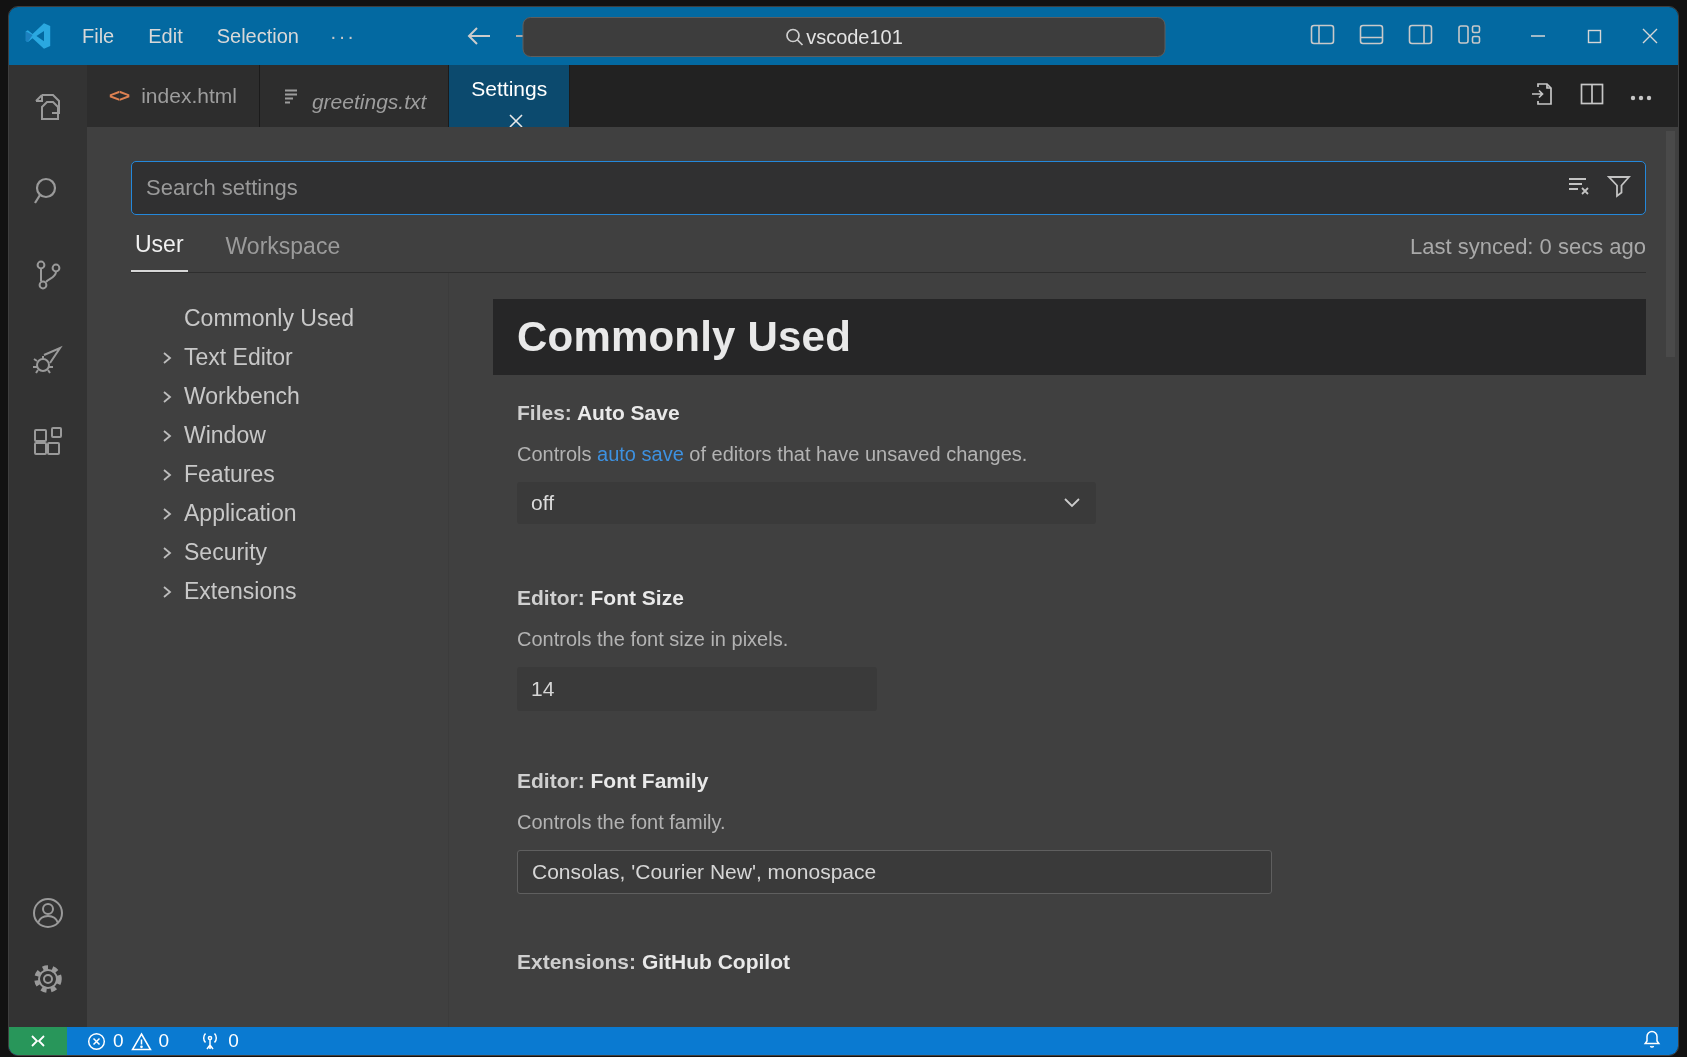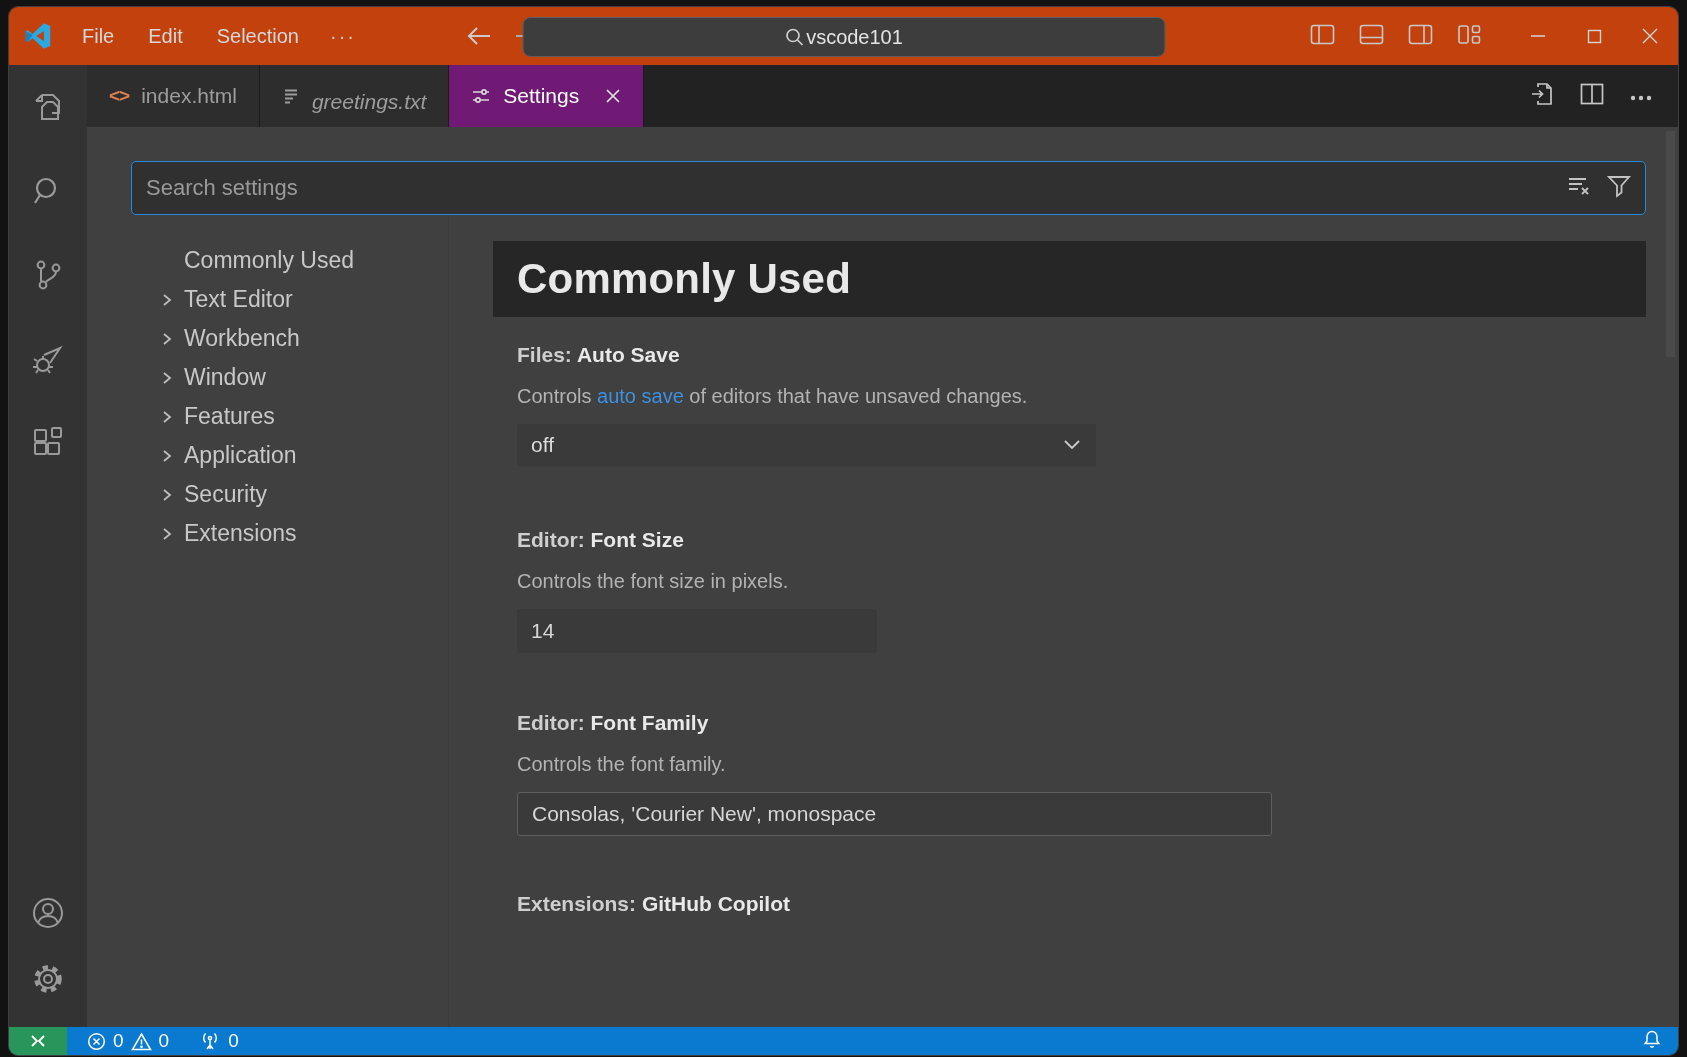--- a/index.html
+++ b/index.html
@@ -3,21 +3,21 @@
 <meta charset="utf-8">
 <style>
   * { margin:0; padding:0; box-sizing:border-box; }
   html,body { width:1687px; height:1057px; background:#121212; overflow:hidden;
               font-family:"Liberation Sans","DejaVu Sans",sans-serif; }
   .window { position:absolute; left:8px; top:6px; width:1671px; height:1050px;
             background:#1f1f1f; border:1px solid #3f3f3f; border-radius:10px;
             overflow:hidden; display:flex; flex-direction:column; }
 
   
-  .titlebar { height:58px; background:#c2410c; display:flex; align-items:center;
+  .titlebar { height:58px; background:#0369a1; display:flex; align-items:center;
               position:relative; flex:0 0 auto; color:#d6d6d6; }
   .logo { width:26px; height:26px; margin:0 14px 0 16px; }
   .menu-item { font-size:20px; padding:0 17px; color:#d8d8d8; cursor:default; }
   .menu-overflow { font-size:20px; letter-spacing:2px; padding:0 14px; color:#c8c8c8; }
   .nav-arrows { display:flex; align-items:center; gap:22px; margin-left:96px; }
   .nav-arrows svg { display:block; }
   .tb-search { position:absolute; left:50%; transform:translateX(-50%); top:10px;
                width:643px; height:40px; background:#3d3d3d; border:1px solid #5e5e5e;
                border-radius:8px; display:flex; align-items:center; justify-content:center;
                gap:2px; color:#e3e3e3; font-size:20px; }
@@ -34,21 +34,21 @@
              color:#9a9a9a; }
   .ab-bottom { position:absolute; bottom:26px; left:0; width:78px; display:flex;
                flex-direction:column; align-items:center; gap:26px; color:#9a9a9a; }
 
   .editor-col { flex:1; display:flex; flex-direction:column; min-width:0; }
 
   
   .tabstrip { height:62px; background:#222222; display:flex; align-items:stretch; flex:0 0 auto; }
   .tab { display:flex; align-items:center; gap:12px; padding:0 22px; font-size:21px;
          background:#2d2d2d; color:#9d9d9d; border-right:1px solid #1b1b1b; cursor:default; }
-  .tab.active { background:#701a75; color:#ffffff; }
+  .tab.active { background:#0c4a6e; color:#ffffff;flex-direction:column; }
   .tab .tab-close { margin-left:14px; display:flex; }
   .tab-italic { font-style:italic;margin-top:12px; }
   .html-glyph { color:#de8152; font-weight:700; font-size:19px; letter-spacing:-1px; }
   .tabstrip-actions { margin-left:auto; display:flex; align-items:center; gap:26px;
                       padding-right:26px; color:#c6c6c6; }
 
   
   .settings-editor { flex:1; background:#404040; position:relative; display:flex;
                      flex-direction:column; min-height:0; padding-top:34px; }
   .settings-search { margin:0 32px 0 44px; height:54px; background:#303031;
@@ -300,20 +300,25 @@
               </svg>
             </span>
             <span>
               <svg width="24" height="24" viewBox="0 0 24 24" fill="none" stroke="currentColor" stroke-width="1.8">
                 <path d="M2 3h20l-7.5 8.5v7L10 22v-10.5z"></path>
               </svg>
             </span>
           </span>
         </div>
 
+        <div class="scope-row">
+          <div class="scope-tab active">User</div>
+          <div class="scope-tab">Workspace</div>
+          <div class="last-synced">Last synced: 0 secs ago</div>
+        </div>
 
         <div class="settings-body">
 
           <div class="toc">
             <div class="toc-item">
               <span class="chev empty">
                   <svg width="18" height="18" viewBox="0 0 18 18" fill="none" stroke="currentColor" stroke-width="1.8">
                     <path d="M6 4l6 5-6 5"></path>
                   </svg>
                 </span>

